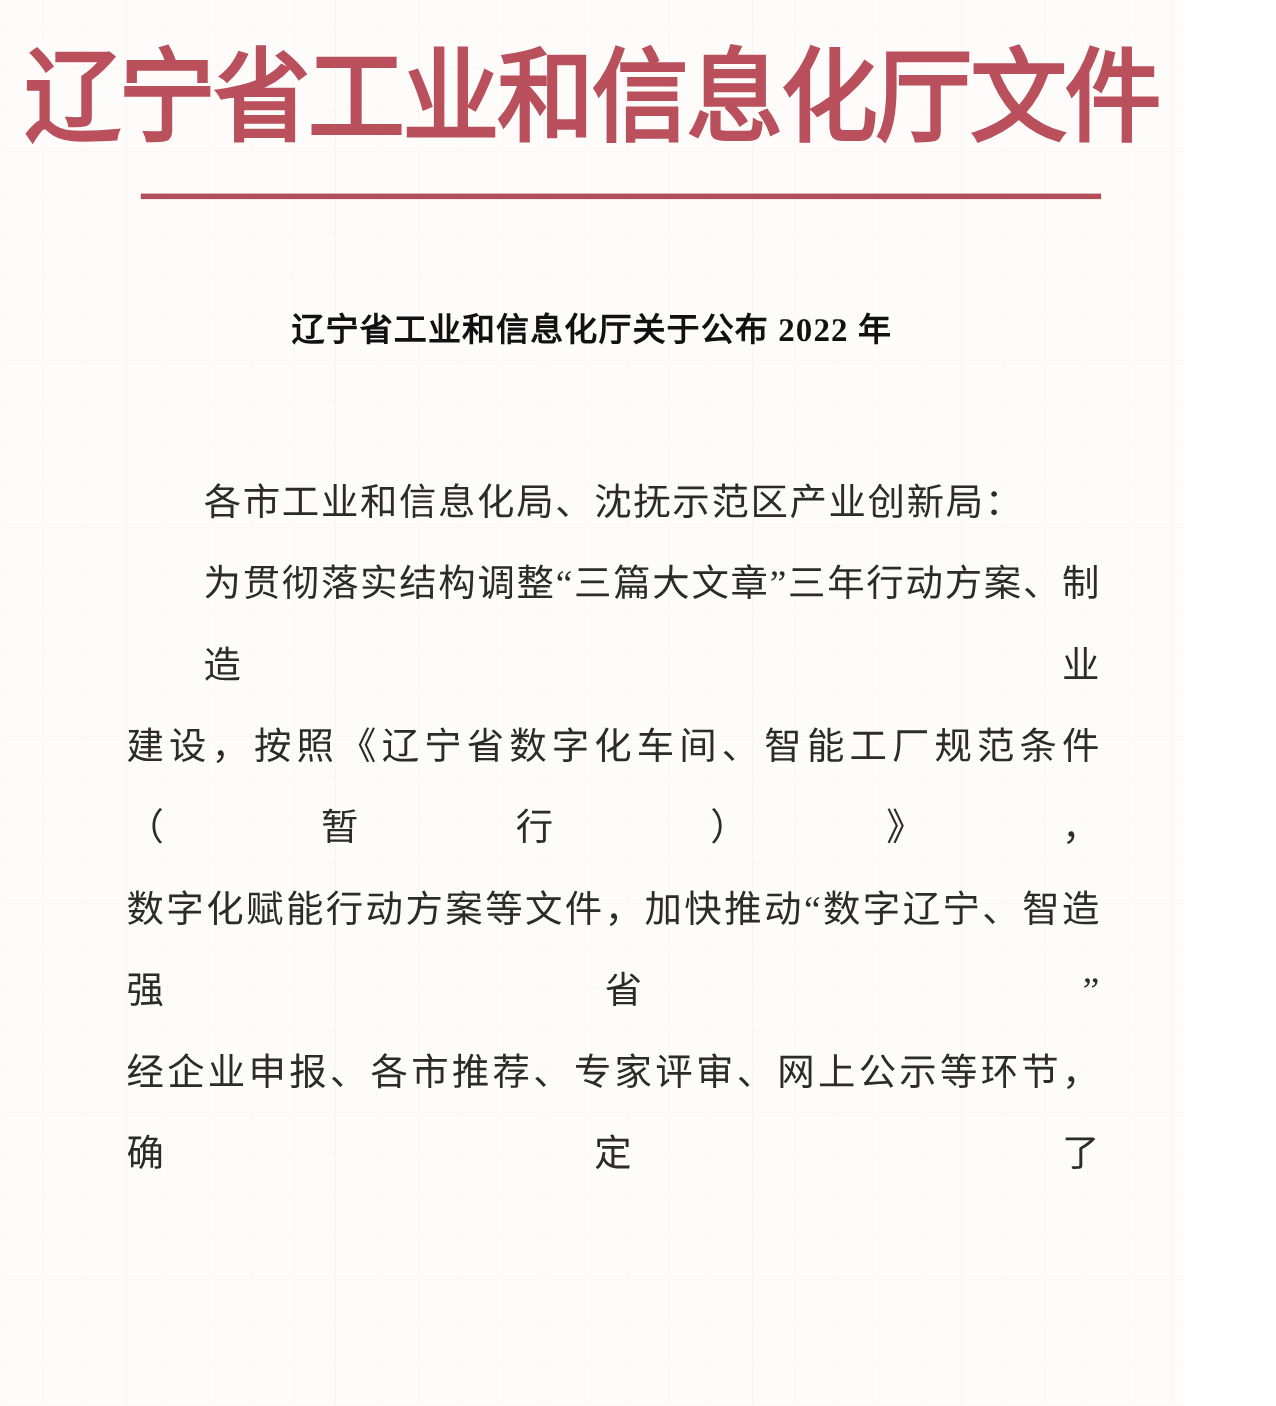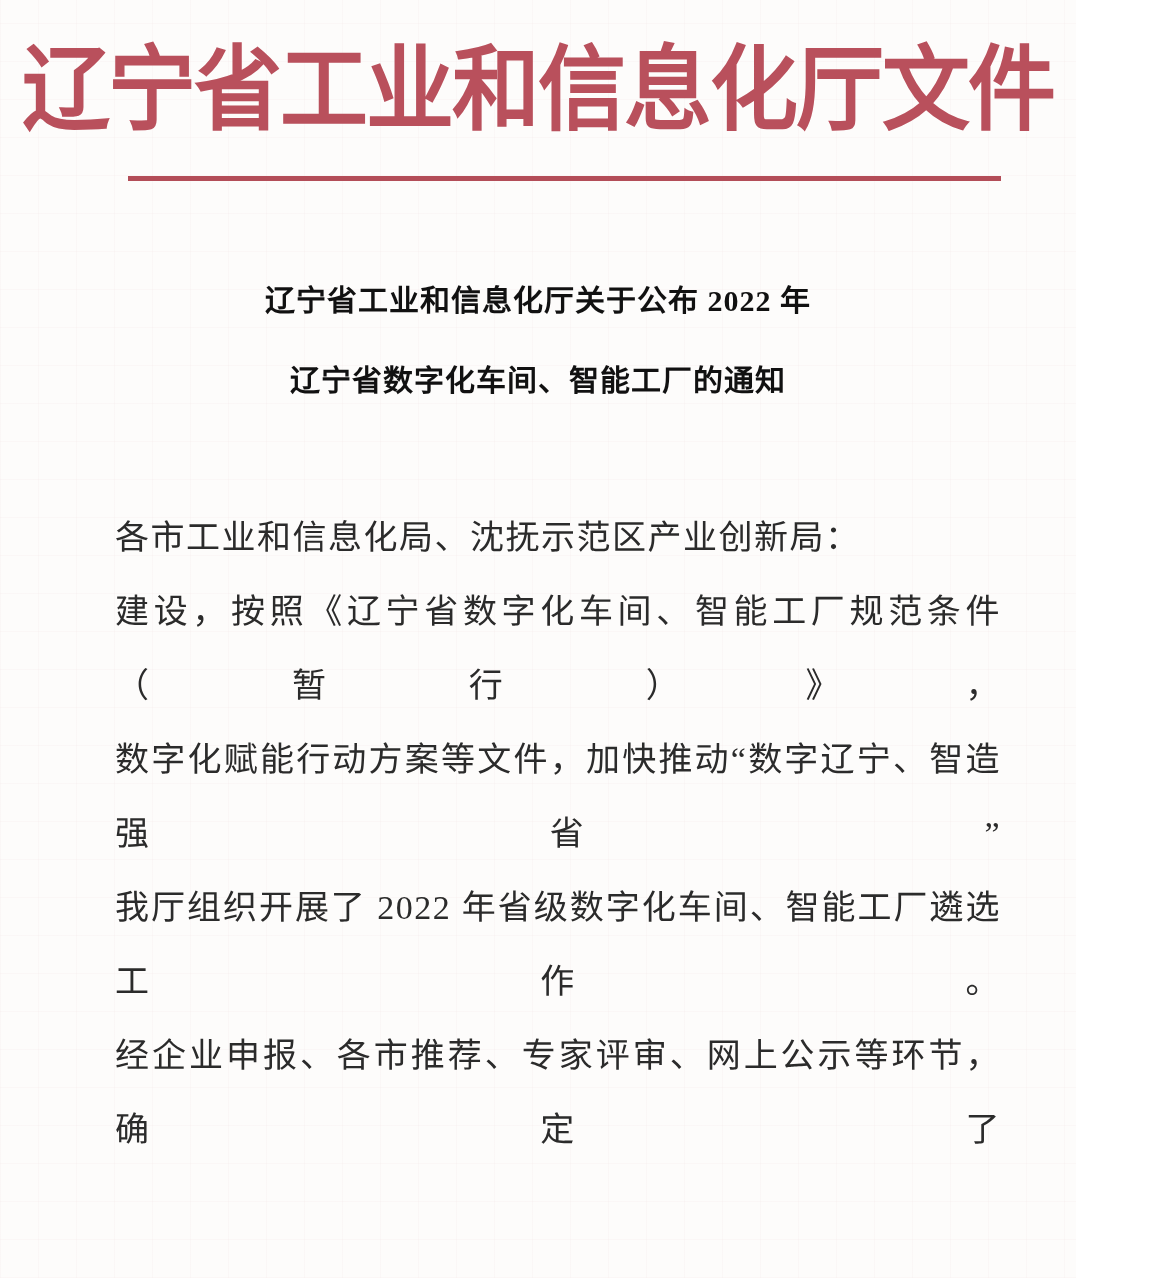--- a/index.html
+++ b/index.html
@@ -69,21 +69,21 @@
   
   .doc-body {
     margin: 80px 75px 0 115px; 
     font-size: 34px;
     line-height: 74px;
     letter-spacing: 1.5px;
     color: #2b2b2b;
   }
 
   .salutation {
-    text-align: left;
+    text-align: center;
     white-space: nowrap;
   }
 
   .para-line {
     text-align: justify;
     text-align-last: justify;
   }
   .para-line.first { padding-left: 70px; }
 </style>
 </head>
@@ -91,26 +91,25 @@
 
 <div class="page">
 
   <h1 class="agency-title">辽宁省工业和信息化厅文件</h1>
 
 
   <hr class="red-rule">
 
   <div class="doc-title">
     <div class="t-line">辽宁省工业和信息化厅关于公布 2022 年</div>
-    <div class="t-line">辽宁省数字化车间、智能工厂的通知</div>
   </div>
 
   <div class="doc-body">
     <div class="salutation">各市工业和信息化局、沈抚示范区产业创新局：</div>
 
+    <div class="para-line first">为贯彻落实结构调整“三篇大文章”三年行动方案、制造业</div>
     <div class="para-line">建设，按照《辽宁省数字化车间、智能工厂规范条件（暂行）》，</div>
     <div class="para-line">数字化赋能行动方案等文件，加快推动“数字辽宁、智造强省”</div>
-    <div class="para-line">我厅组织开展了 2022 年省级数字化车间、智能工厂遴选工作。</div>
     <div class="para-line">经企业申报、各市推荐、专家评审、网上公示等环节，确定了</div>
 
   </div>
 
 </div>
 
 </body></html>

